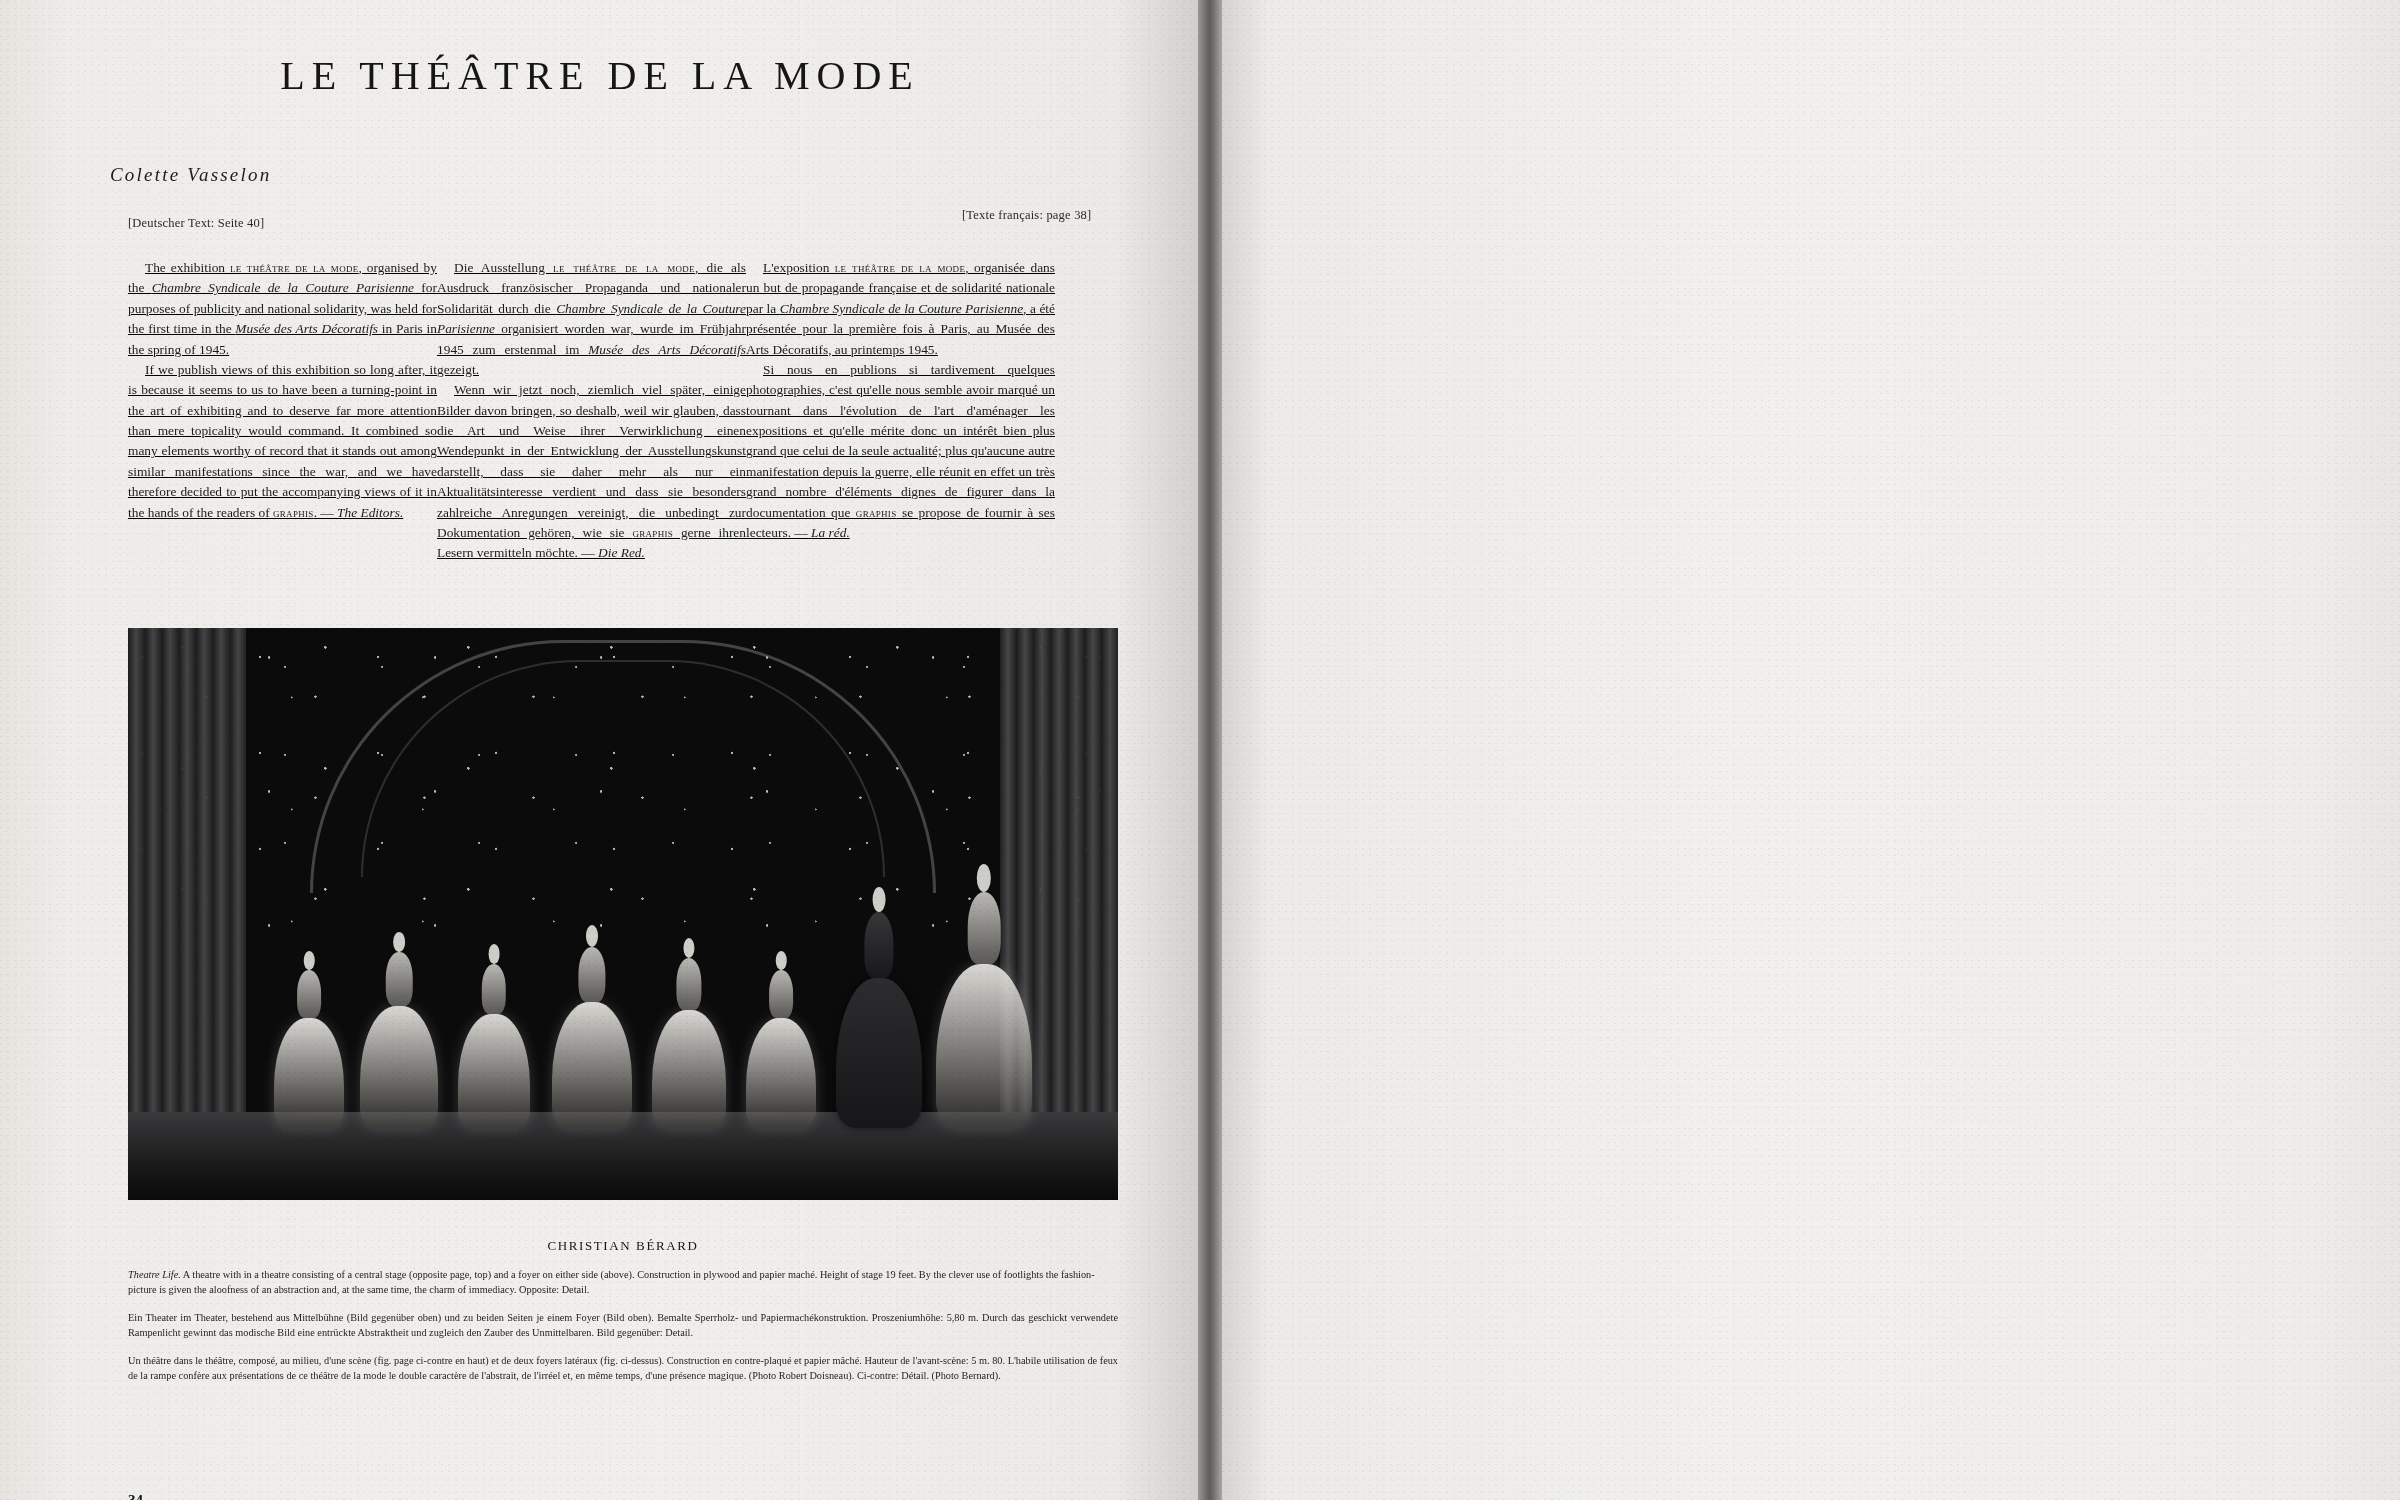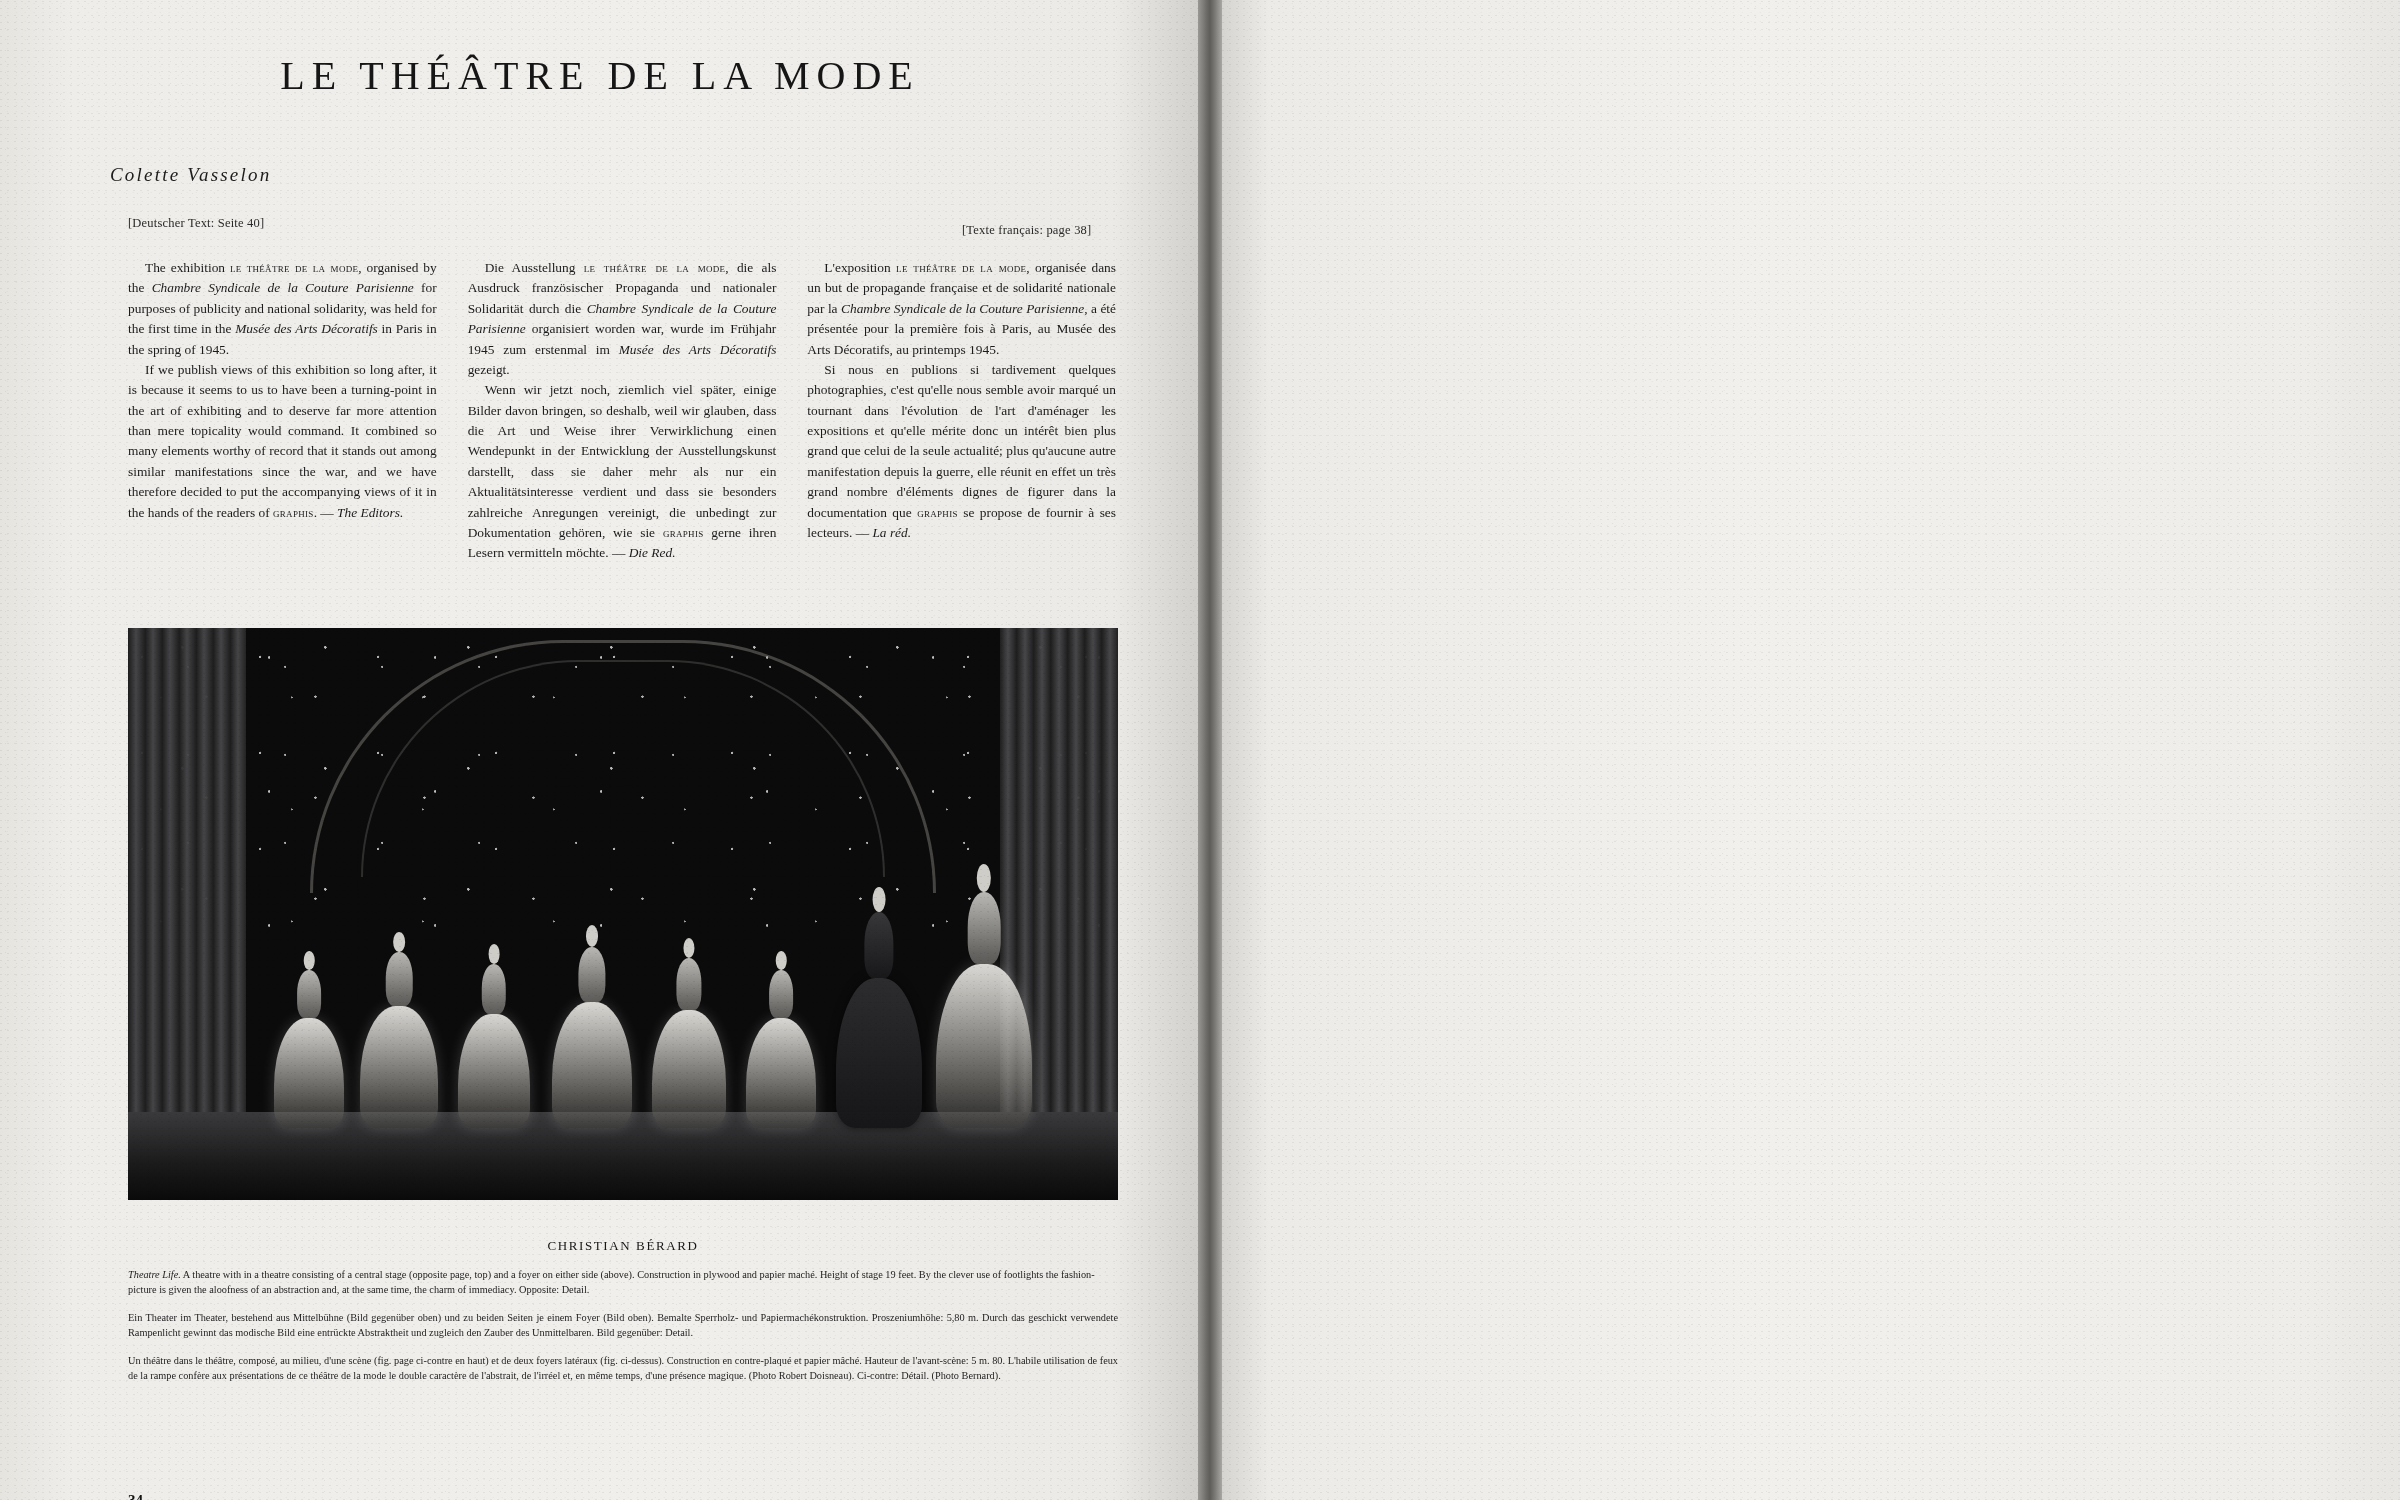--- a/index.html
+++ b/index.html
@@ -19,23 +19,23 @@
       radial-gradient(circle at 78% 35%, #000 0.55px, transparent 0.65px),
       radial-gradient(circle at 31% 84%, #000 0.5px, transparent 0.6px);
     background-size:7px 7px,11px 11px,9px 9px,13px 13px;}
 
   
   .title{position:absolute;left:110px;top:52px;width:980px;text-align:center;
     font-size:40px;letter-spacing:7px;color:#161616;font-weight:400;}
   .byline{position:absolute;left:110px;top:164px;width:980px;text-align:left;
     font-style:italic;font-size:19px;letter-spacing:2.2px;color:#1d1d1d;}
   .ref-left{position:absolute;left:128px;top:216px;font-size:12.5px;color:#2a2a2a;letter-spacing:.2px;}
-  .ref-right{position:absolute;left:962px;top:223px;font-size:12.5px;color:#2a2a2a;letter-spacing:.2px;}
+  .ref-right{position:absolute;left:962px;top:208px;font-size:12.5px;color:#2a2a2a;letter-spacing:.2px;}
 
-  .cols{position:absolute;left:128px;top:258px;width:988px;display:flex;gap:31px;}
+  .cols{position:absolute;left:128px;top:258px;width:988px;display:flex;text-decoration:underline;}
   .col{width:309px;font-size:13.4px;line-height:1.52;text-align:justify;color:#1b1b1b;
     hyphens:auto;-webkit-hyphens:auto;}
   .col p{margin:0 0 0 0;text-indent:17px;}
   .col p.first{text-indent:17px;}
   .sc{font-variant:small-caps;font-size:13.4px;letter-spacing:.3px;}
   i{font-style:italic;}
 
   .photo-main{position:absolute;left:128px;top:628px;width:990px;height:572px;
     background:#0b0b0c;overflow:hidden;}
   .credit{position:absolute;left:128px;top:1238px;width:990px;text-align:center;

